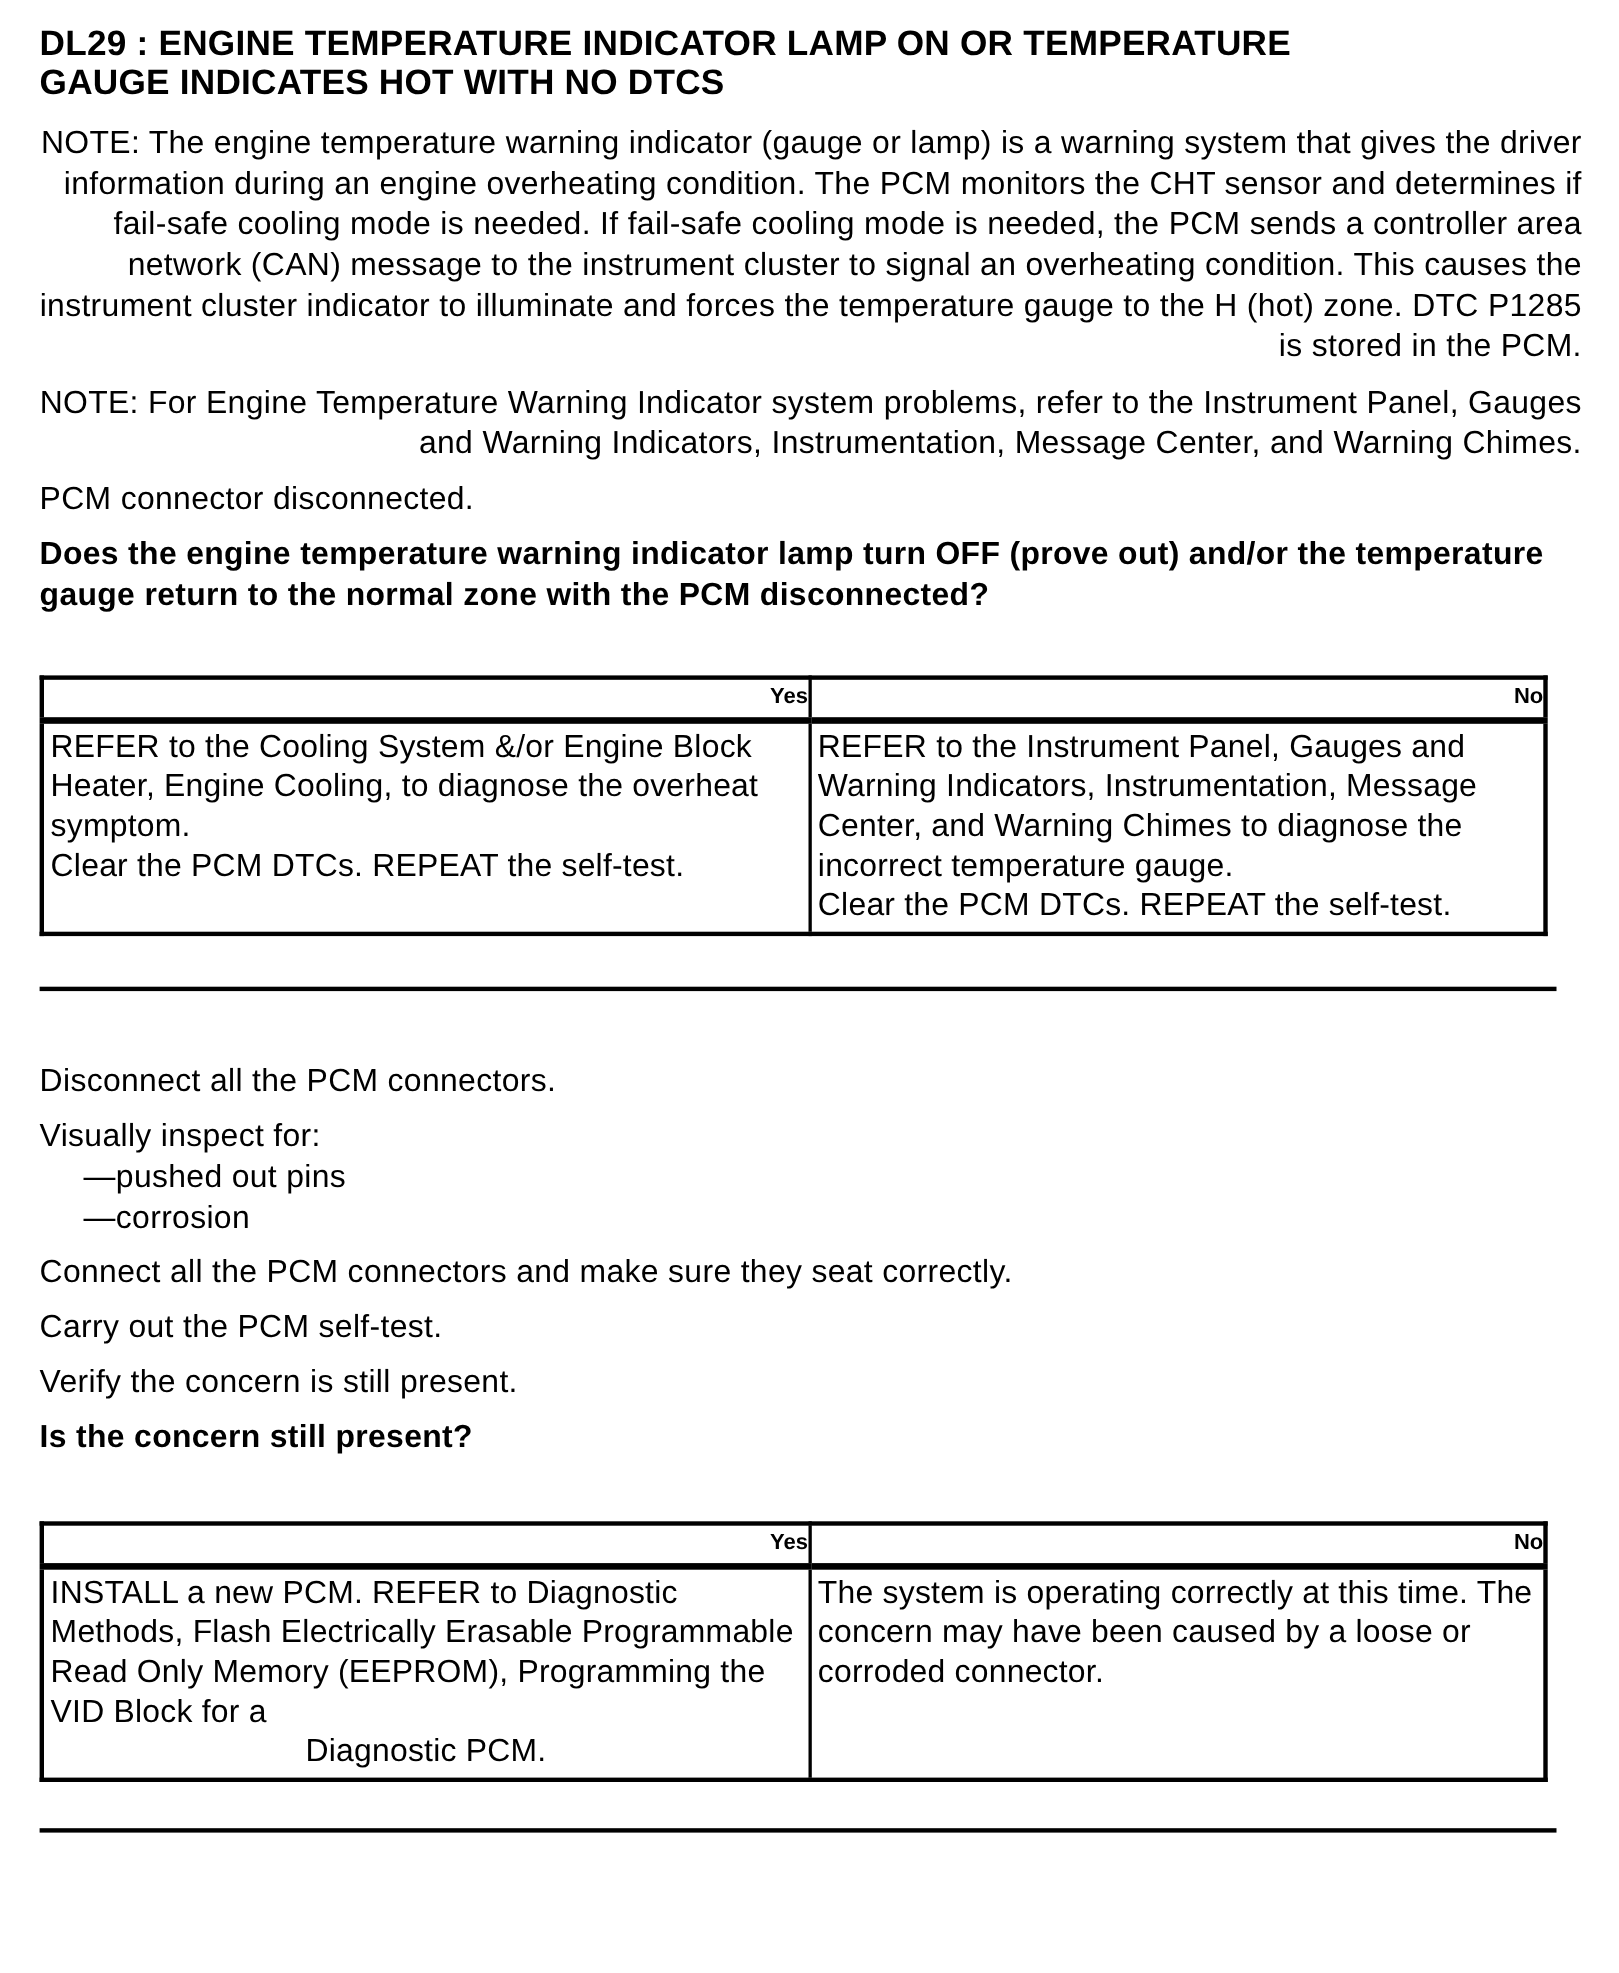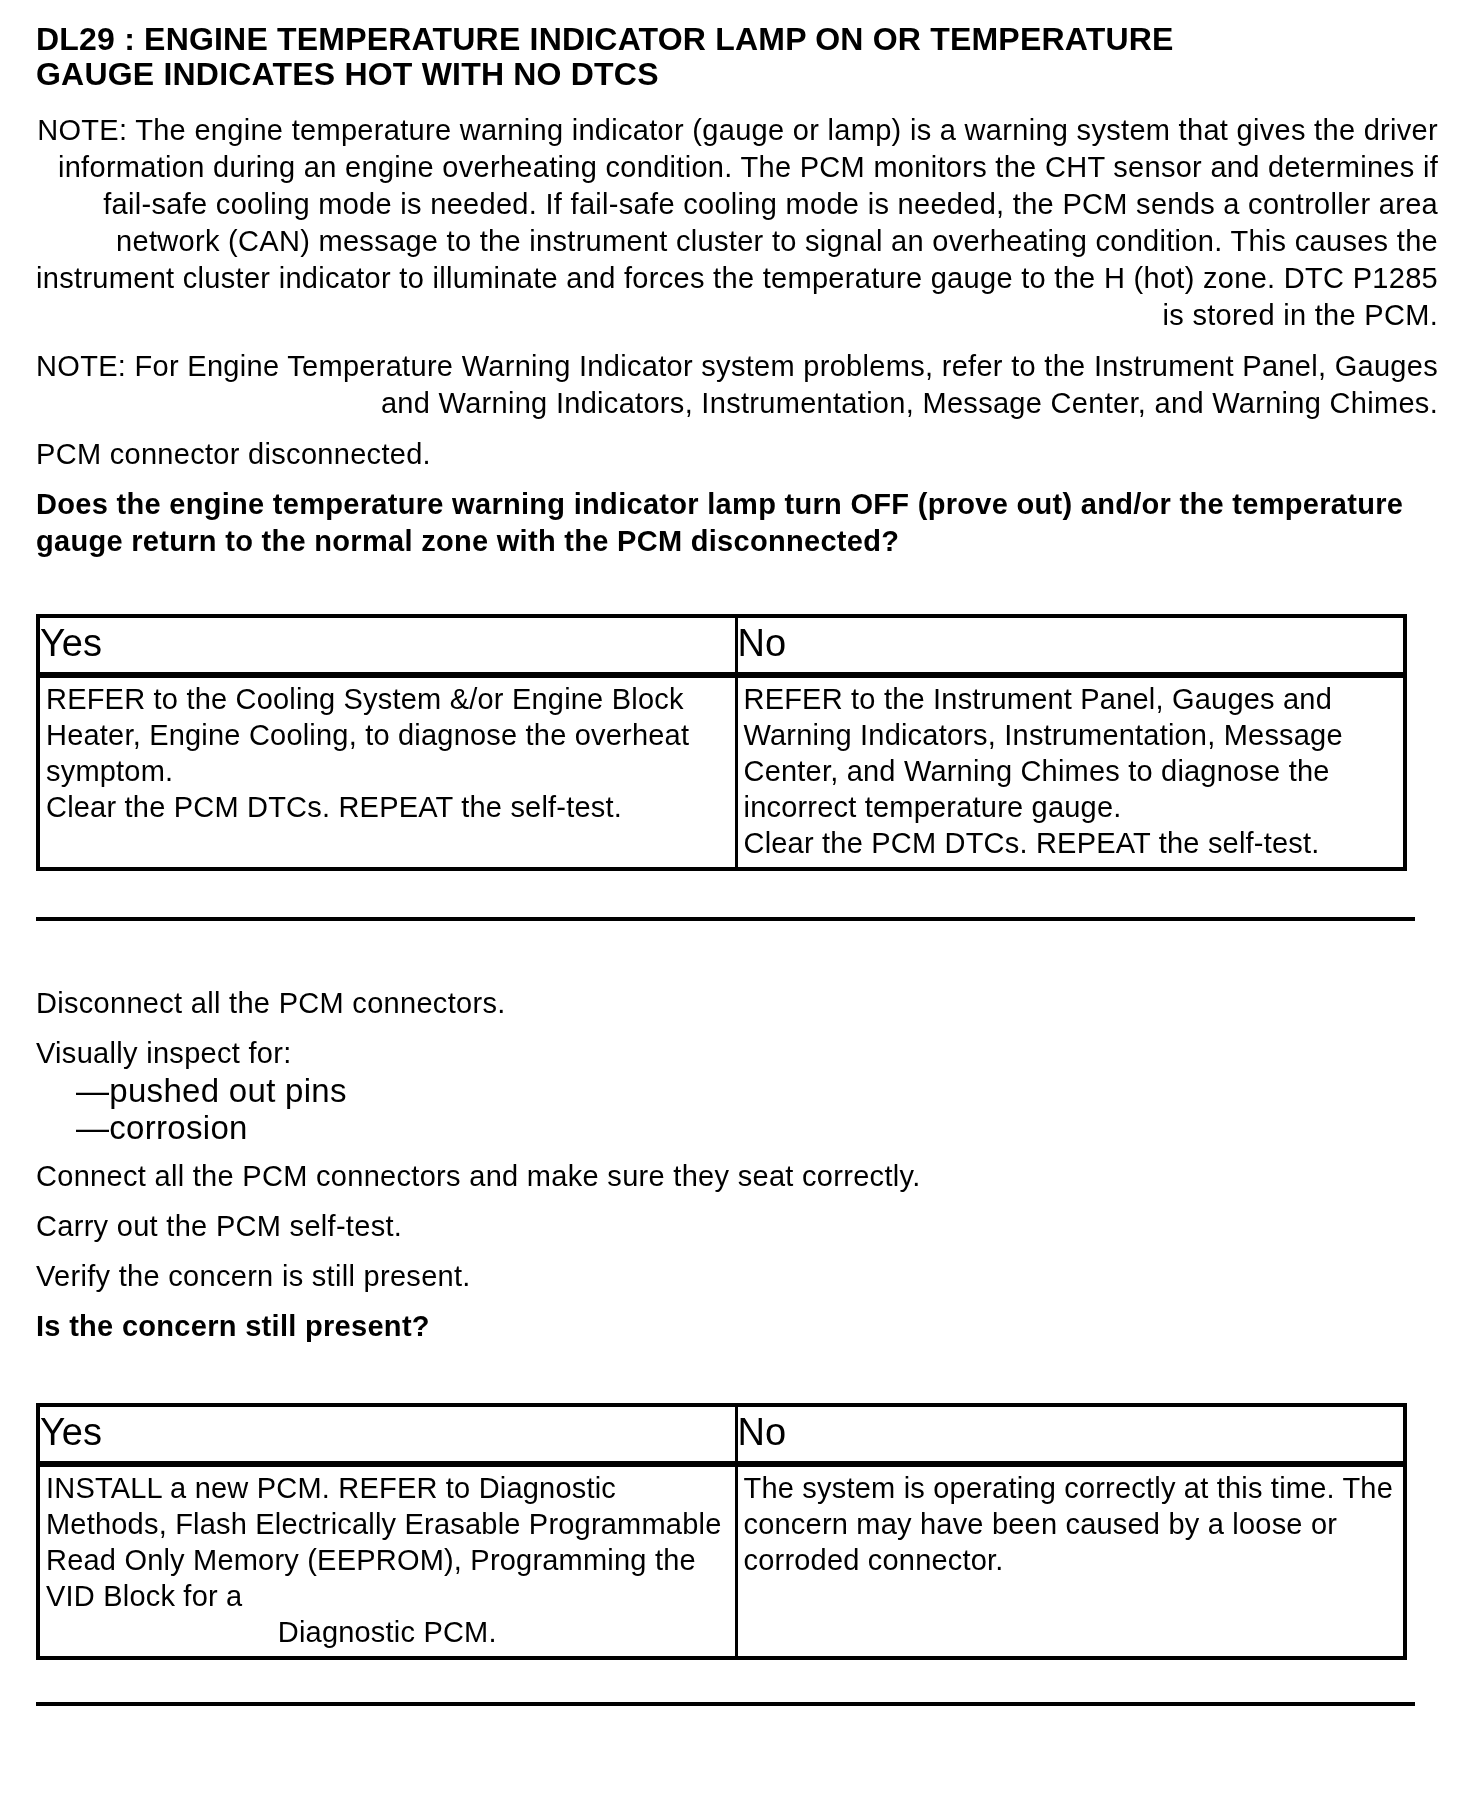--- a/index.html
+++ b/index.html
@@ -40,37 +40,37 @@
   }
   .question2 {
     font-weight: bold;
     margin-bottom: 58px;
   }
   .bullet-list {
     margin: 0 0 12px 0;
     padding-left: 40px;
   }
   .bullet {
-    font-size: 33px;
+    font-size: 29px;
     line-height: 37px;
     letter-spacing: 0.3px;
   }
   table.decision {
     border-collapse: collapse;
     table-layout: fixed;
     width: 1367px;
     border: 4px solid #000;
     margin: 0;
   }
   table.decision th {
     border: 3px solid #000;
     border-bottom: 6px solid #000;
-    font-size: 38px;
-    font-weight: normal;
-    text-align: left;
+    font-size: 20px;
+    font-weight: bold;
+    text-align: right;
     padding: 4px 0 7px 0;
   }
   table.decision td {
     border: 3px solid #000;
     font-size: 29px;
     line-height: 36px;
     letter-spacing: 0.2px;
     vertical-align: top;
     padding: 3px 6px 6px 6px;
   }

